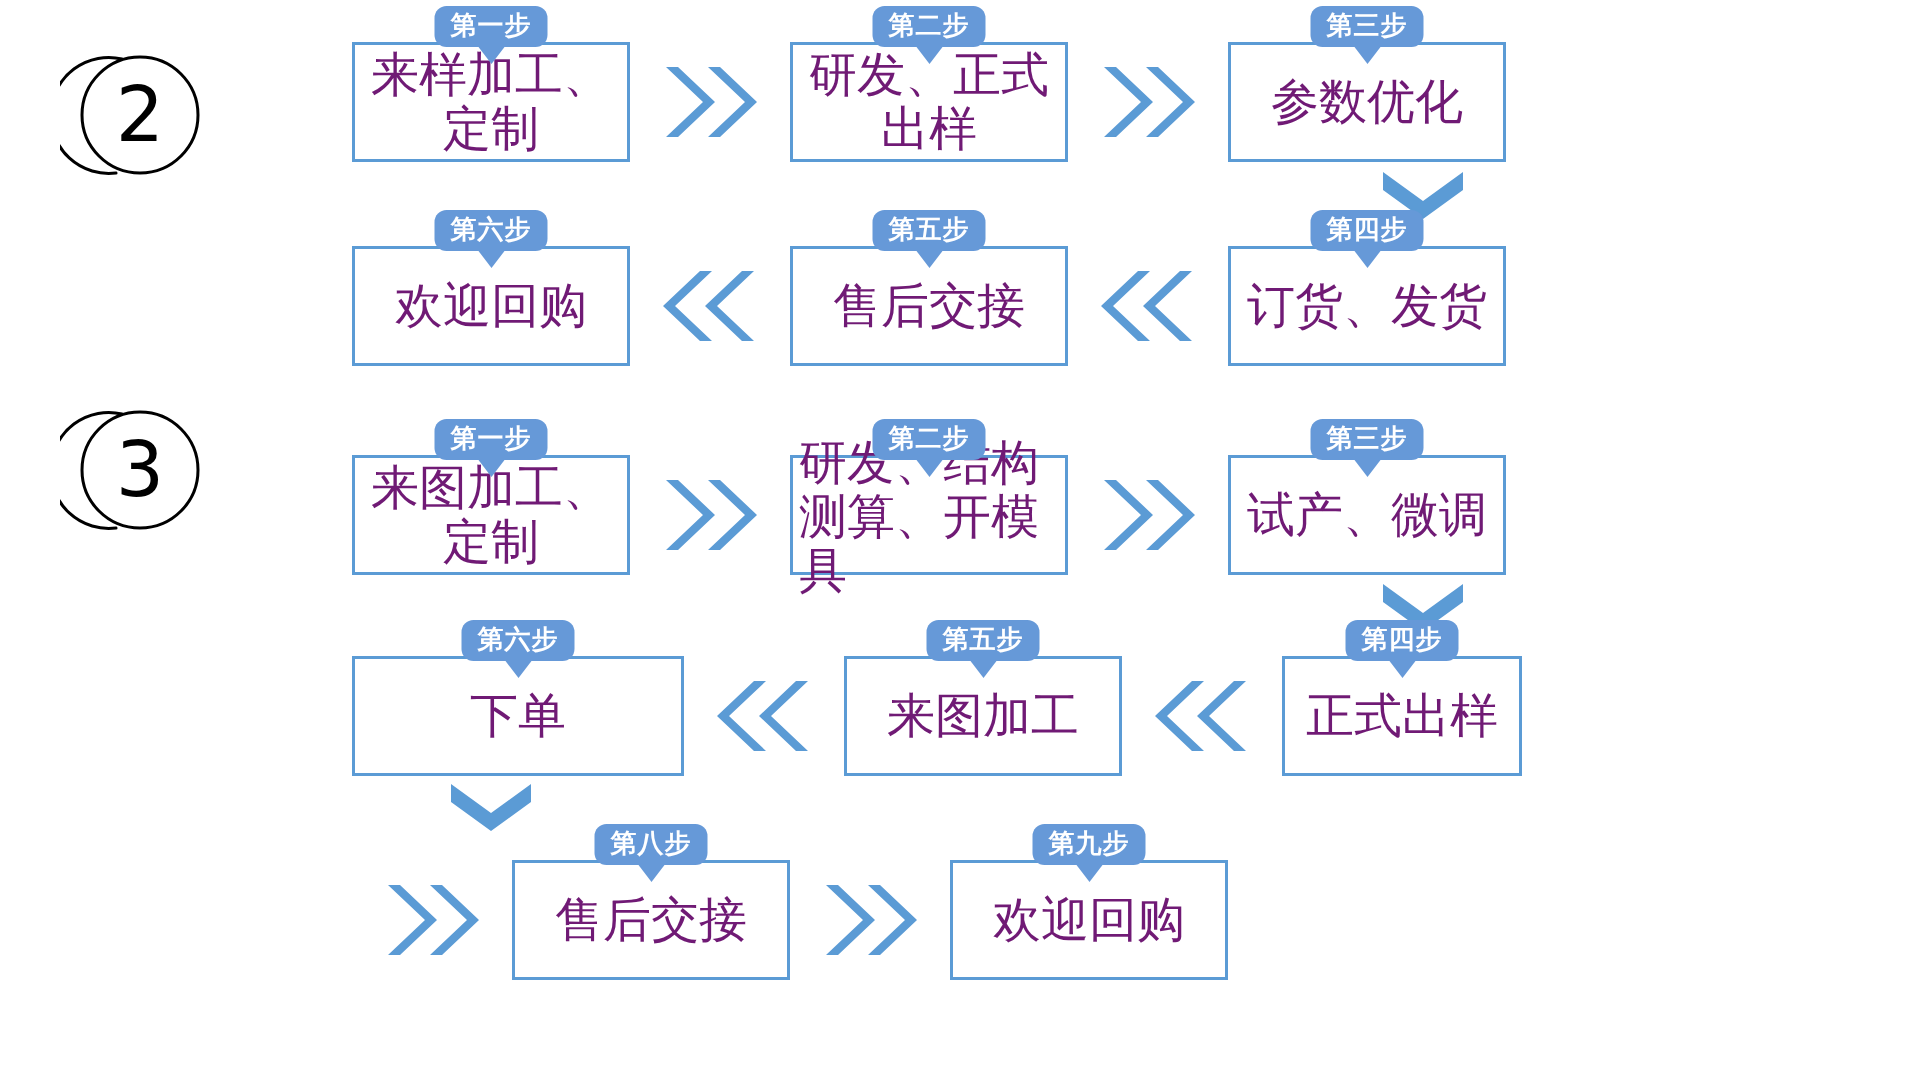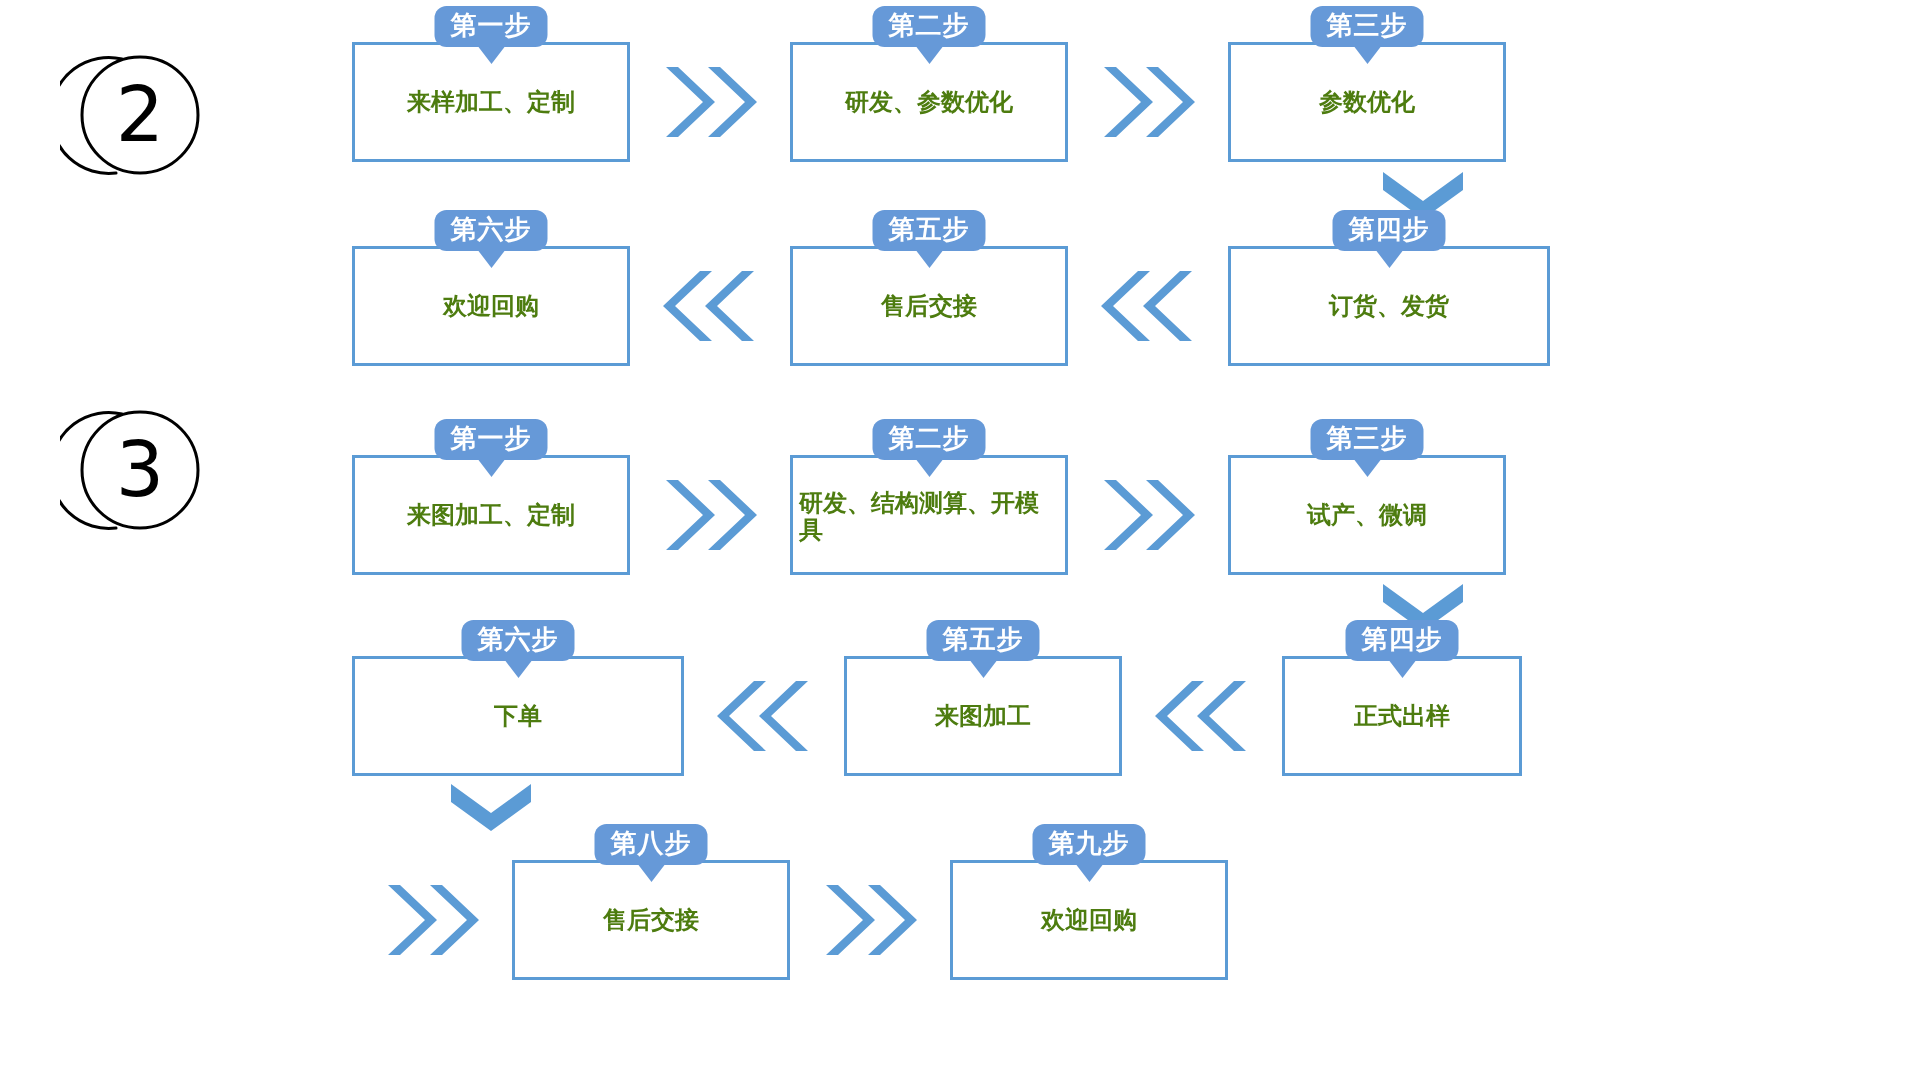--- a/index.html
+++ b/index.html
@@ -27,26 +27,25 @@
   
   .node { position: relative; }
   .node-box {
     border: 3px solid #5B9BD5;
     background: #ffffff;
     display: flex;
     align-items: center;
     padding: 0 14px;
   }
   .node-text {
-    font-size: 24px;
-    color: #4d7c0f;
+    font-size: 48px;
+    color: #701a75;
     line-height: 1.12;
     width: 100%;
     font-family: "DejaVu Sans", "Liberation Sans", sans-serif;
-    font-weight: bold;
   }
   .node-text.center { text-align: center; }
   .node-text.left { text-align: left; }
 
   
   .badge {
     position: absolute;
     left: 50%;
     transform: translateX(-50%);
     top: -36px;
@@ -105,21 +104,21 @@
       <svg width="96" height="82" viewBox="0 0 96 82">
           <g fill="#5B9BD5">
         <polygon points="4,6 16,6 53,41 16,76 4,76 41,41"></polygon>
         <polygon points="46,6 58,6 95,41 58,76 46,76 83,41"></polygon>
       </g>
         </svg>
     </div>
     <div class="node">
       <div class="badge">第二步</div>
       <div class="node-box" style="width:278px; height:120px;">
-        <div class="node-text center">研发、参数优化</div>
+        <div class="node-text center">研发、正式出样</div>
       </div>
     </div>
     <div class="arrow-h" style="width:160px; height:120px;">
       <svg width="96" height="82" viewBox="0 0 96 82">
           <g fill="#5B9BD5">
         <polygon points="4,6 16,6 53,41 16,76 4,76 41,41"></polygon>
         <polygon points="46,6 58,6 95,41 58,76 46,76 83,41"></polygon>
       </g>
         </svg>
     </div>
@@ -161,21 +160,21 @@
     <div class="arrow-h" style="width:160px; height:120px;">
       <svg width="96" height="82" viewBox="0 0 96 82">
           <g fill="#5B9BD5">
         <polygon points="92,6 80,6 43,41 80,76 92,76 55,41"></polygon>
         <polygon points="50,6 38,6 1,41 38,76 50,76 13,41"></polygon>
       </g>
         </svg>
     </div>
     <div class="node">
       <div class="badge">第四步</div>
-      <div class="node-box" style="width:322px; height:120px;">
+      <div class="node-box" style="width:278px; height:120px;">
         <div class="node-text center">订货、发货</div>
       </div>
     </div>
   </div>
 
   <div class="marker" style="left:60px; top:395px;">
     <svg viewBox="0 0 150 150" aria-hidden="true">
       <circle cx="80" cy="75" r="58" fill="none" stroke="#000" stroke-width="3"></circle>
       <path d="M 62 19 A 58 58 0 1 0 56 133" fill="none" stroke="#000" stroke-width="3" stroke-linecap="round"></path>
     </svg>

